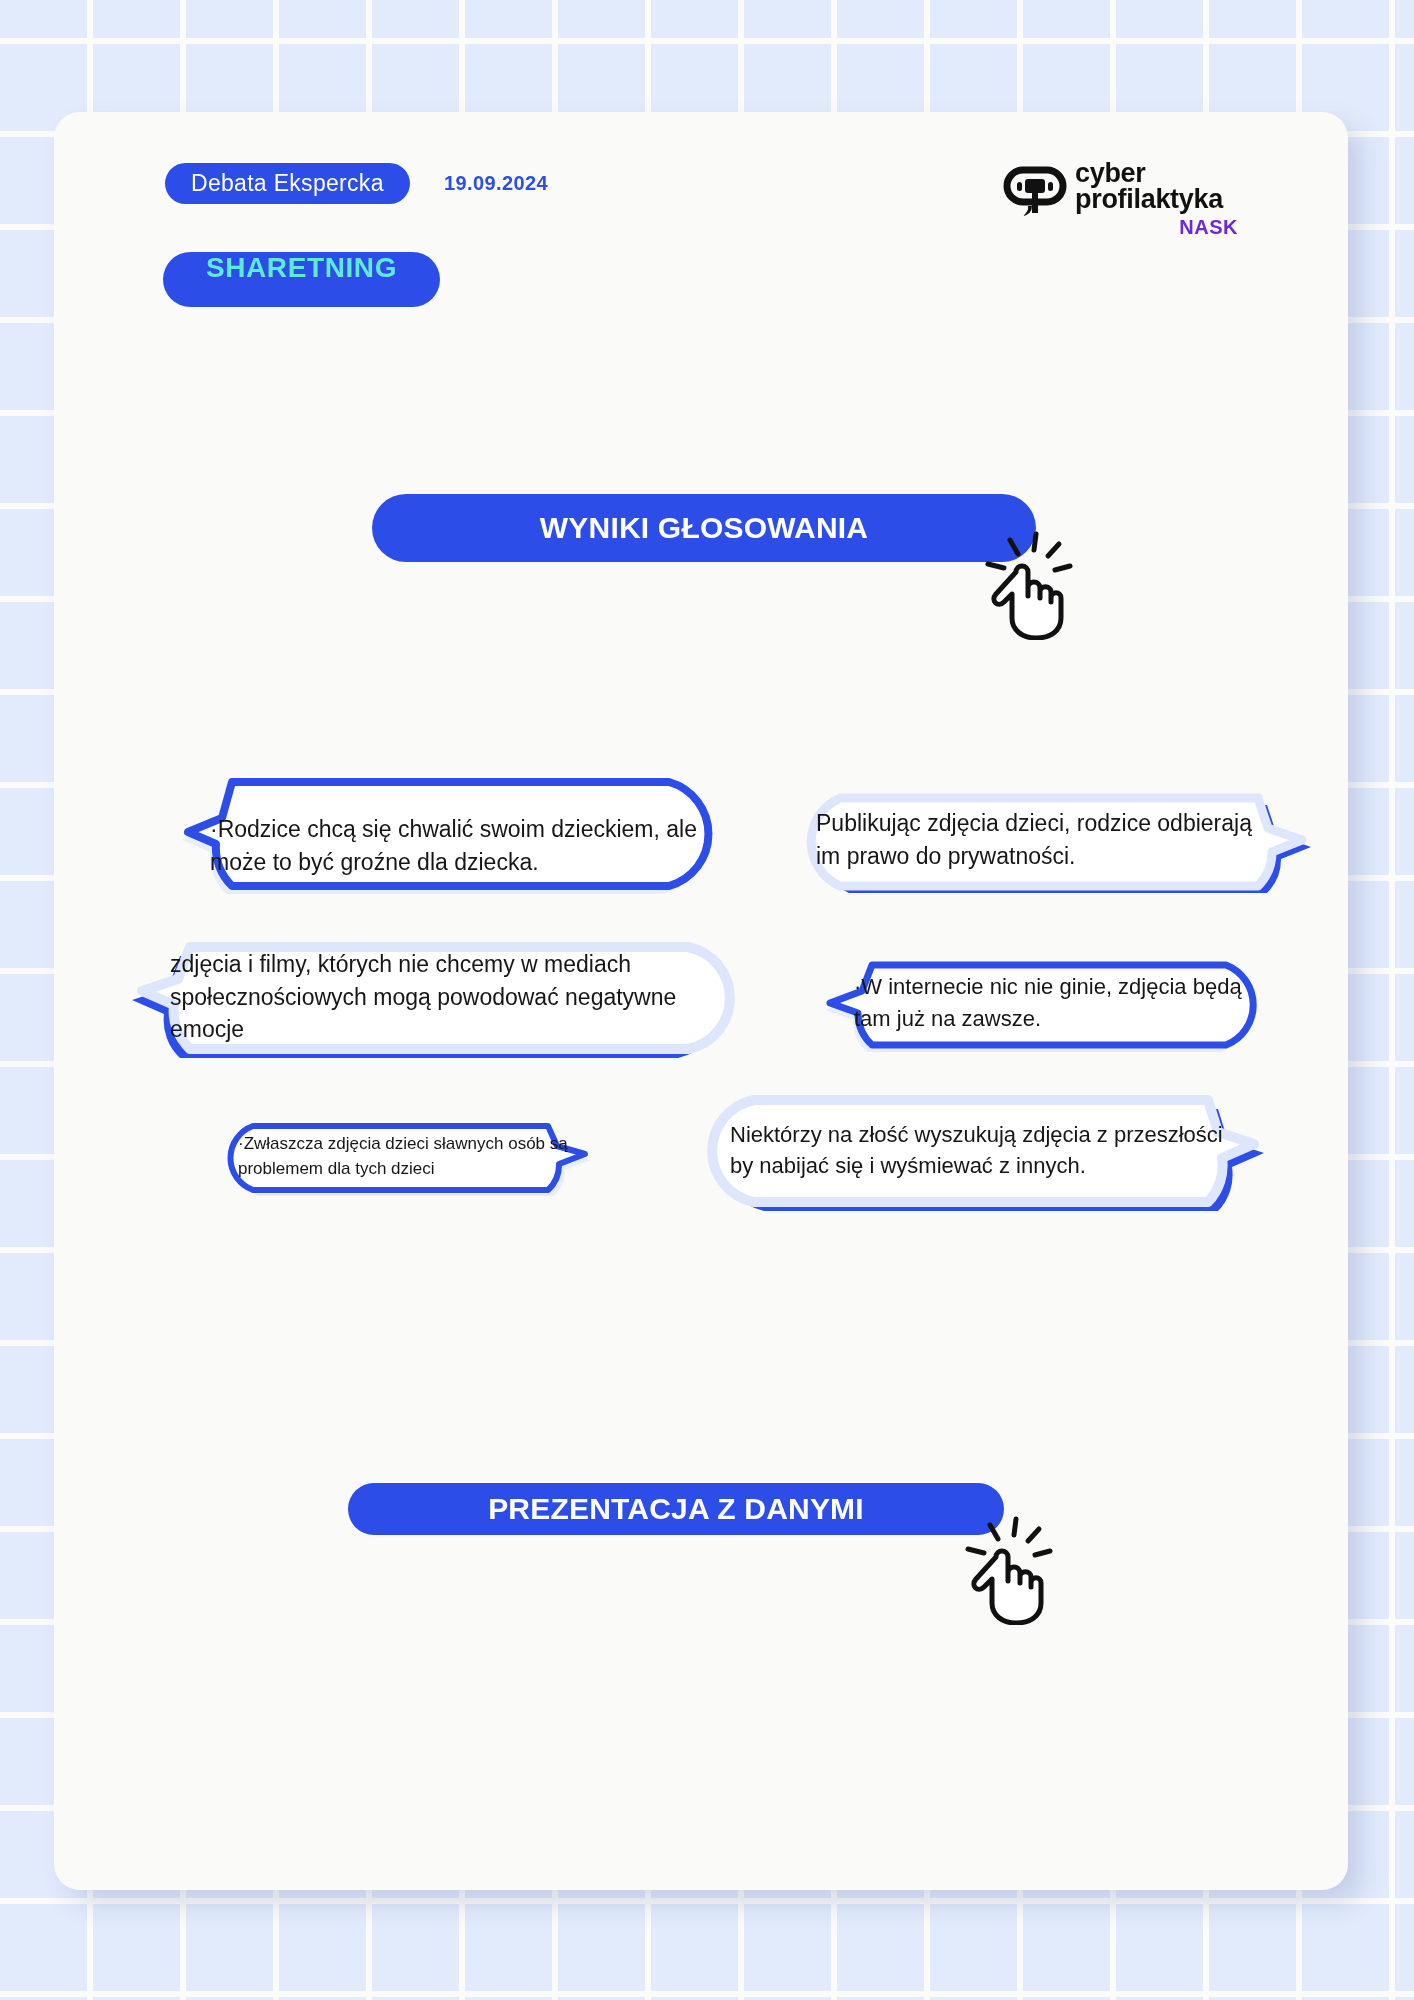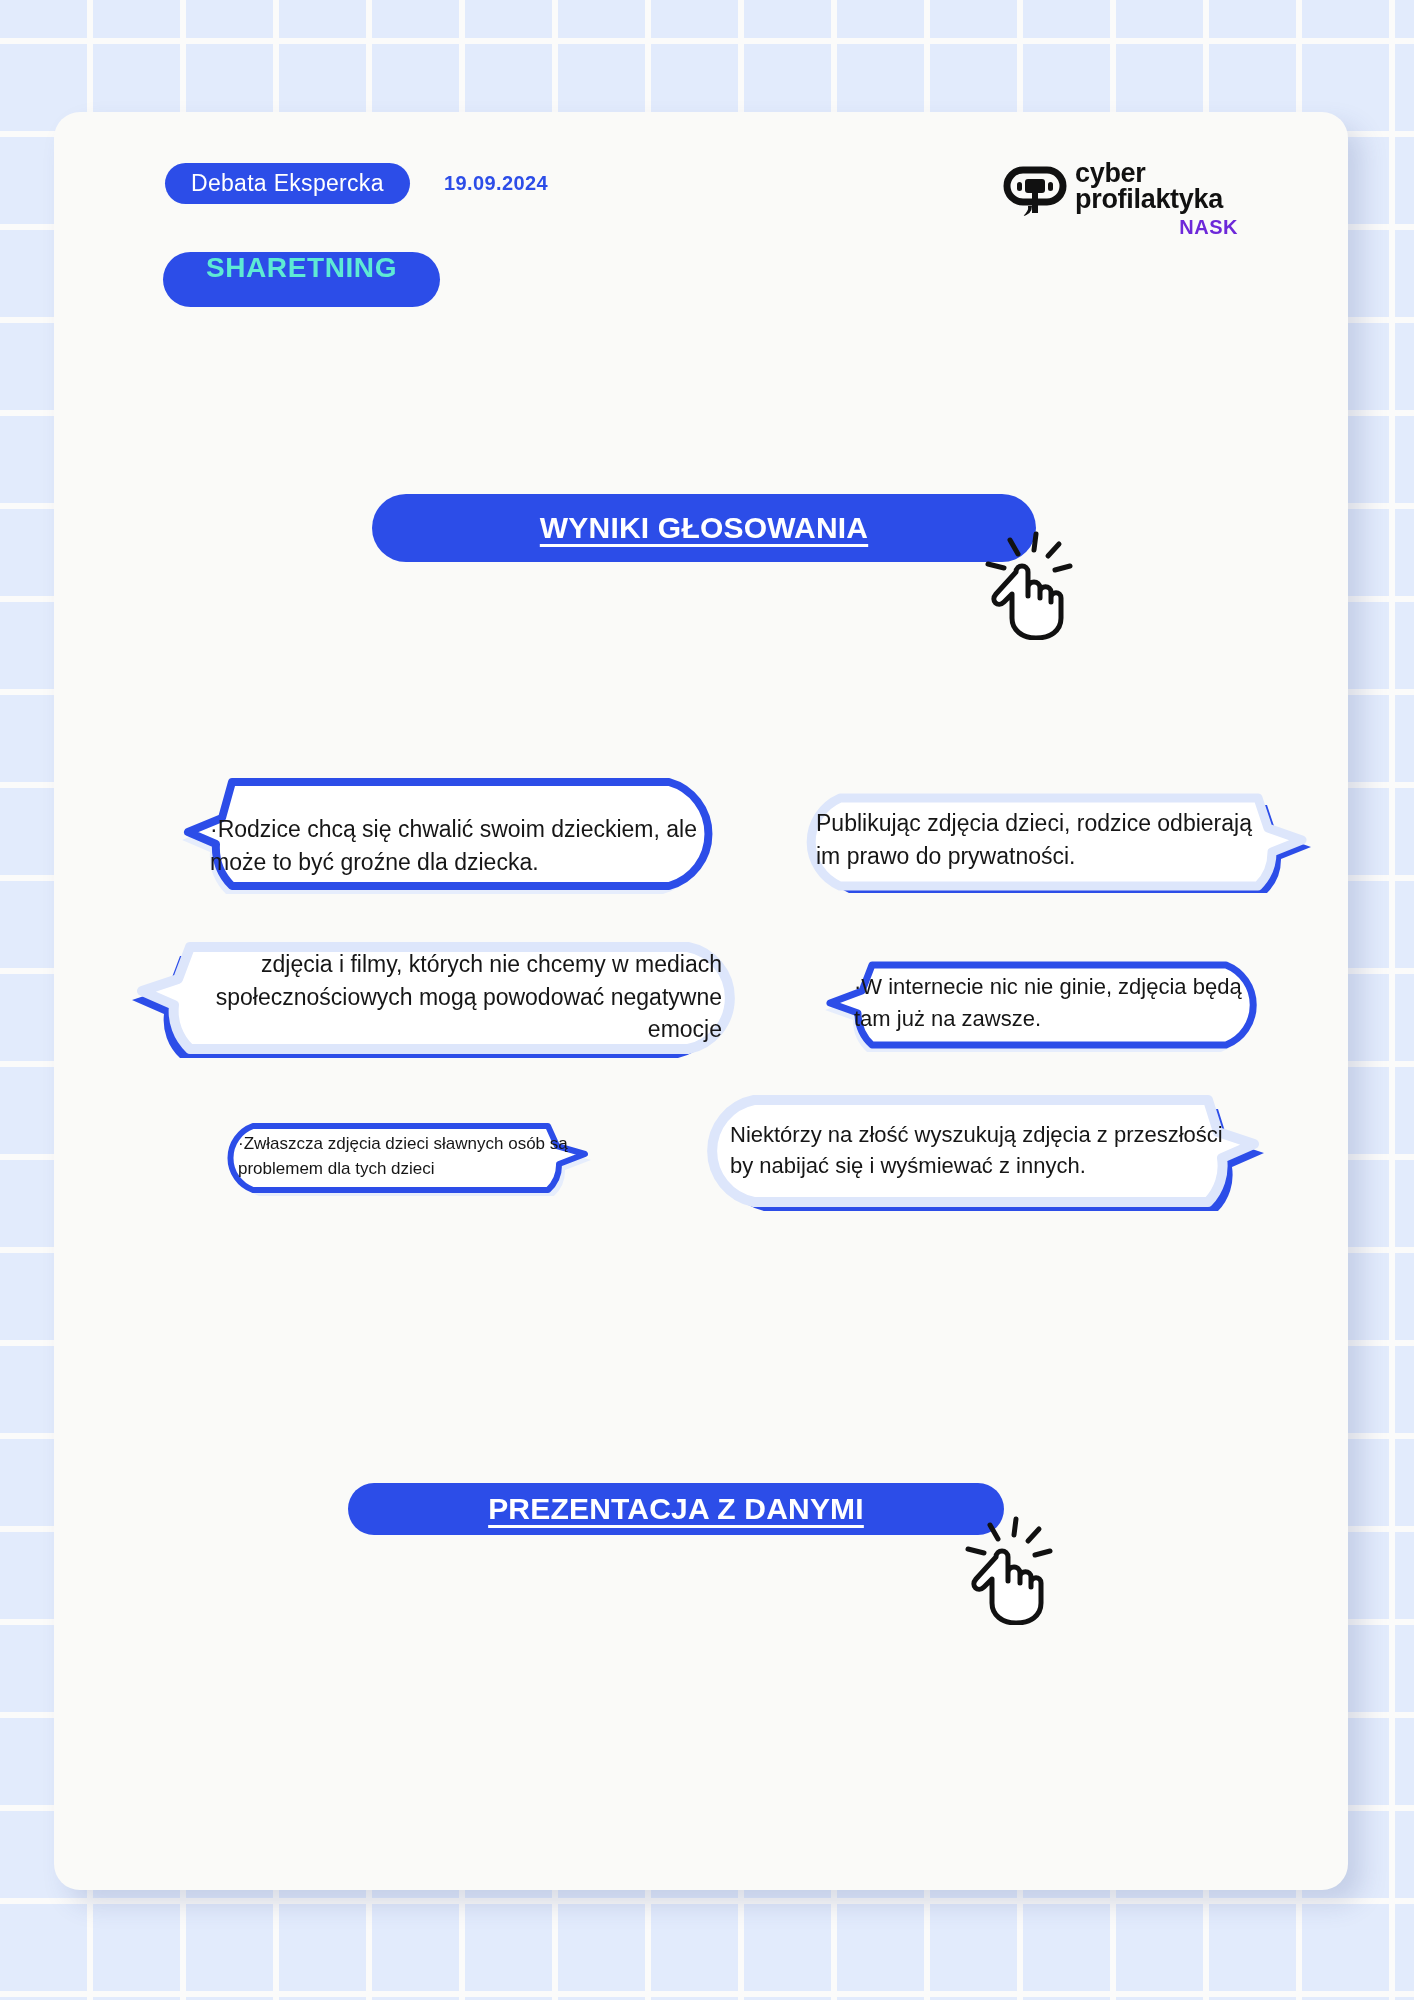--- a/index.html
+++ b/index.html
@@ -117,21 +117,20 @@
     position: absolute;
     background: #2c4de8;
     border-radius: 34px;
     display: flex;
     align-items: center;
     justify-content: center;
     color: #ffffff;
     font-size: 30px;
     font-weight: bold;
     letter-spacing: 0.2px;
-    text-decoration: underline;
     text-underline-offset: 6px;
     text-decoration-thickness: 3px;
   }
   #cta-wyniki {
     left: 372px;
     top: 494px;
     width: 664px;
     height: 68px;
   }
   #cta-prezentacja {
@@ -164,21 +163,21 @@
     line-height: 1.42;
   }
 
   
   #bubble-1 { left: 178px; top: 770px; width: 545px; height: 120px; }
   #bubble-1 .txt { font-size: 23px; padding: 0 26px 0 32px; margin-top: 32px; }
   
   #bubble-2 { left: 782px; top: 788px; width: 530px; height: 103px; }
   #bubble-2 .txt { font-size: 23px; padding: 0 30px 0 34px; }
   
-  #bubble-3 { left: 128px; top: 937px; width: 620px; height: 120px; text-align: right; }
+  #bubble-3 { left: 128px; top: 937px; width: 620px; height: 120px; }
   #bubble-3 .txt { font-size: 23px; padding: 0 26px 0 42px; }
   
   #bubble-4 { left: 822px; top: 955px; width: 455px; height: 95px; }
   #bubble-4 .txt { font-size: 22px; padding: 0 24px 0 32px; }
   
   #bubble-5 { left: 213px; top: 1118px; width: 378px; height: 77px; }
   #bubble-5 .txt { font-size: 17px; padding: 0 22px 0 25px; }
   
   #bubble-6 { left: 696px; top: 1090px; width: 570px; height: 120px; }
   #bubble-6 .txt { font-size: 22px; padding: 0 24px 0 34px; }

